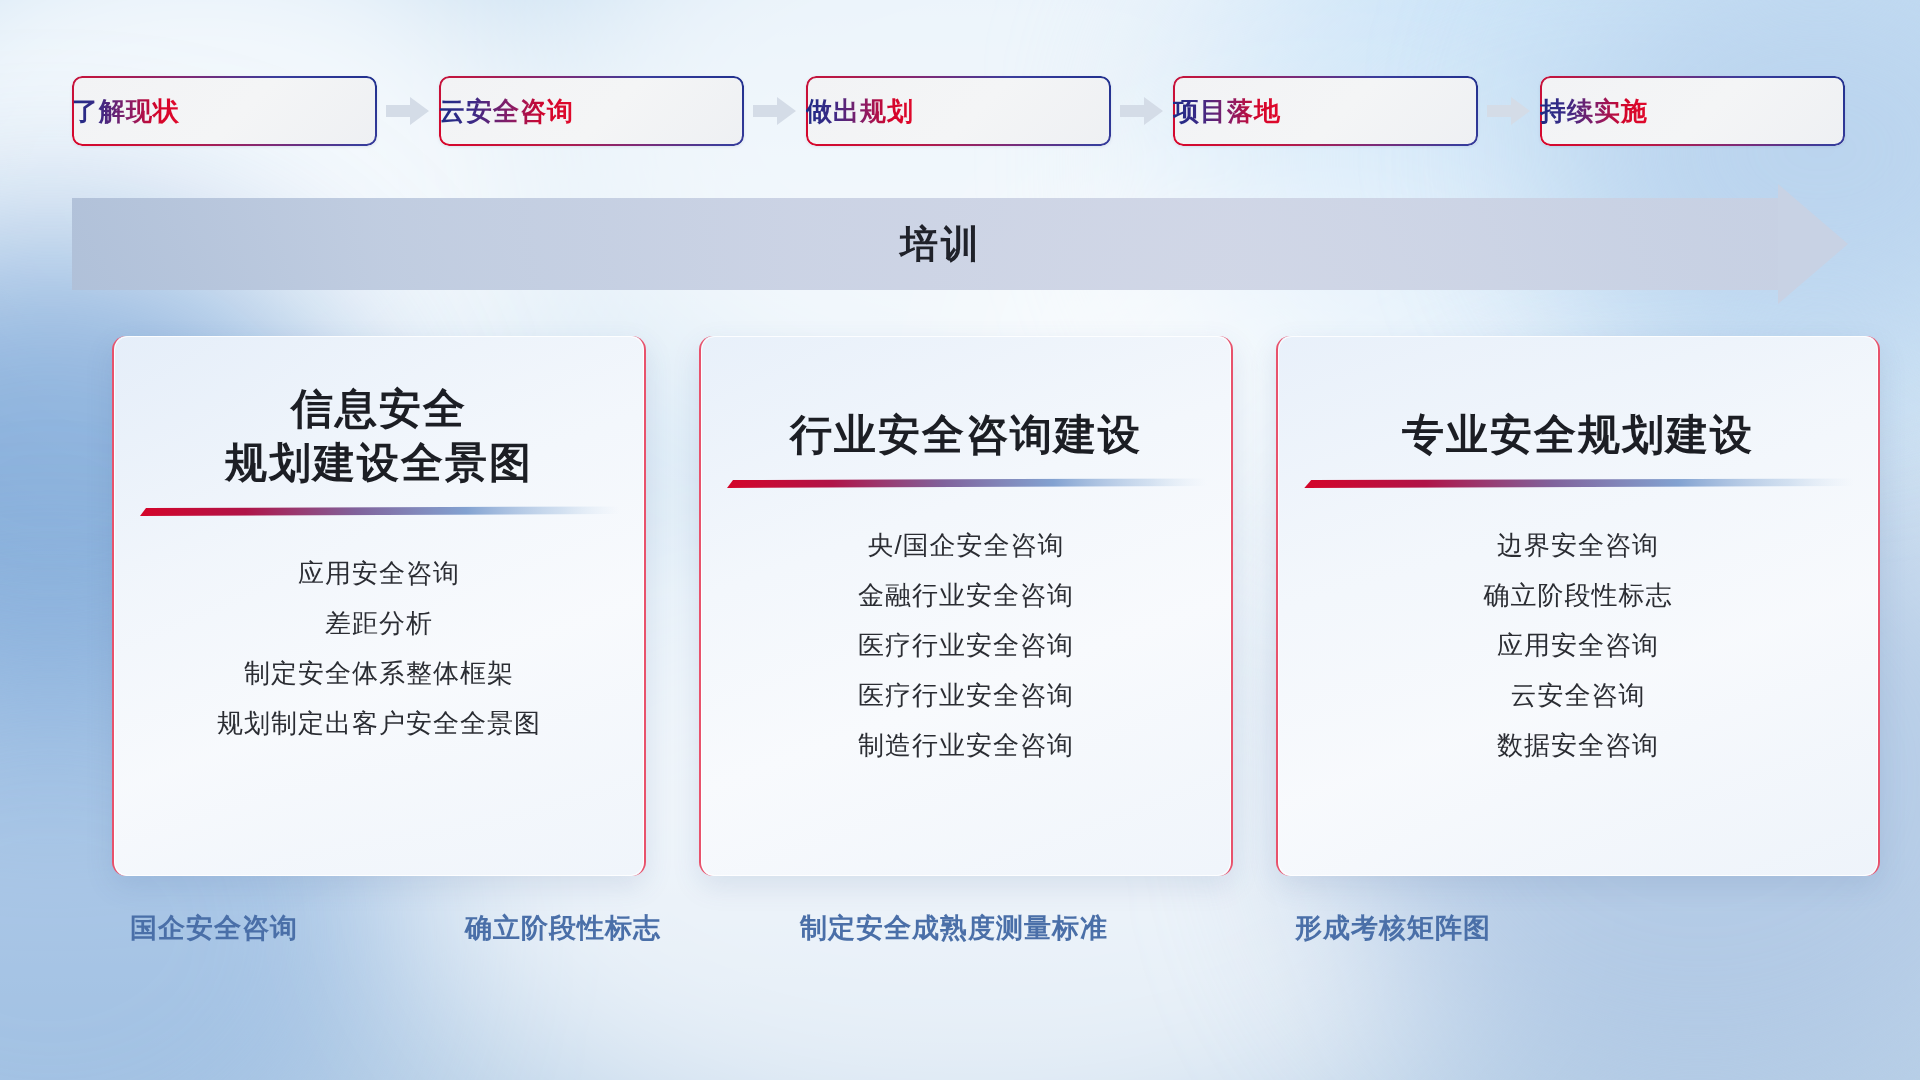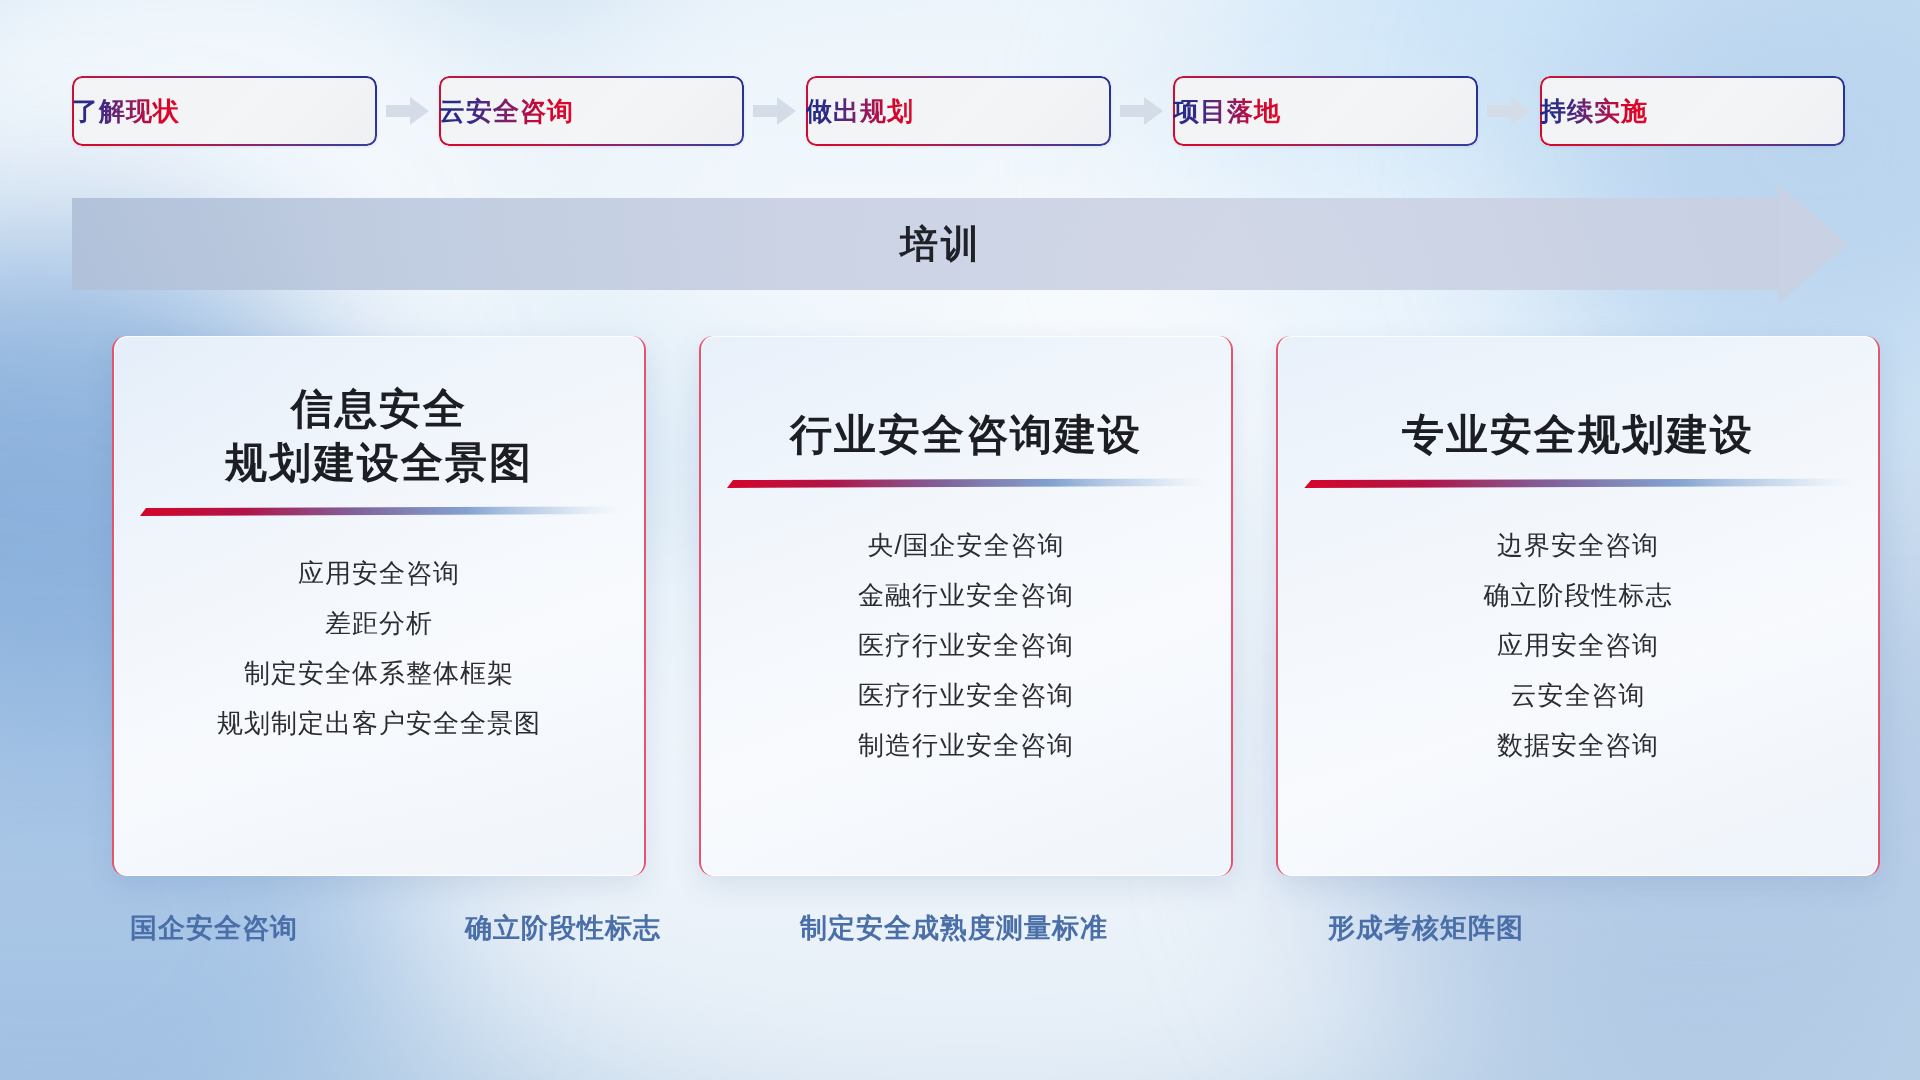--- a/index.html
+++ b/index.html
@@ -141,21 +141,21 @@
     position:absolute;left:0;top:910px;width:1920px;height:60px;
   }
   .blabel{
     position:absolute;top:0;
     font-size:27px;font-weight:700;color:#4a6fa8;letter-spacing:1px;
     white-space:nowrap;
   }
   #blabel-0{left:130px;}
   #blabel-1{left:465px;}
   #blabel-2{left:800px;}
-  #blabel-3{left:1328px;}
+  #blabel-3{left:1295px;}
 </style>
 </head>
 <body>
 
 <div id="bg">
   <div class="bg-base"></div>
   <div class="blob b1"></div>
   <div class="blob b2"></div>
   <div class="blob b3"></div>
   <div class="blob b4"></div>

